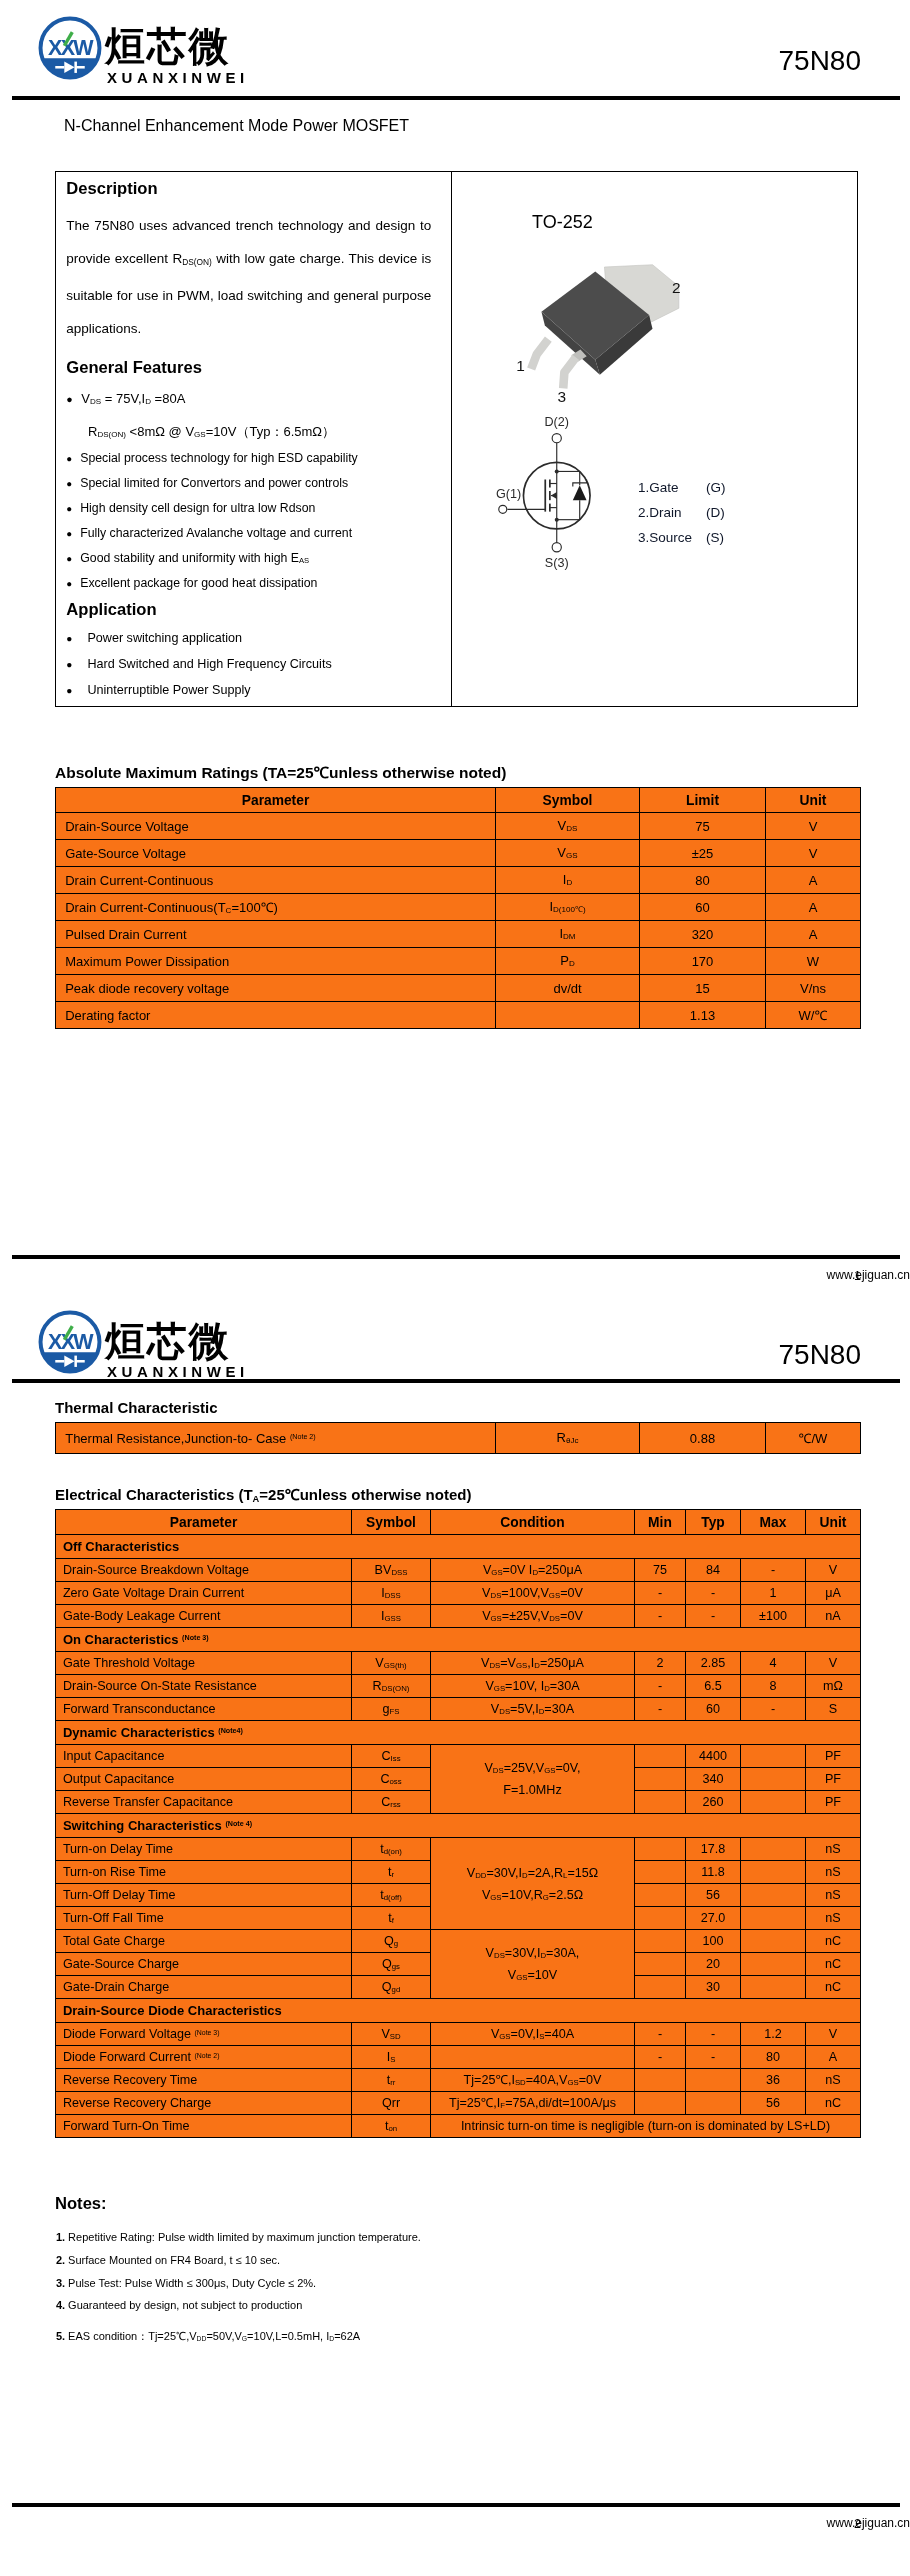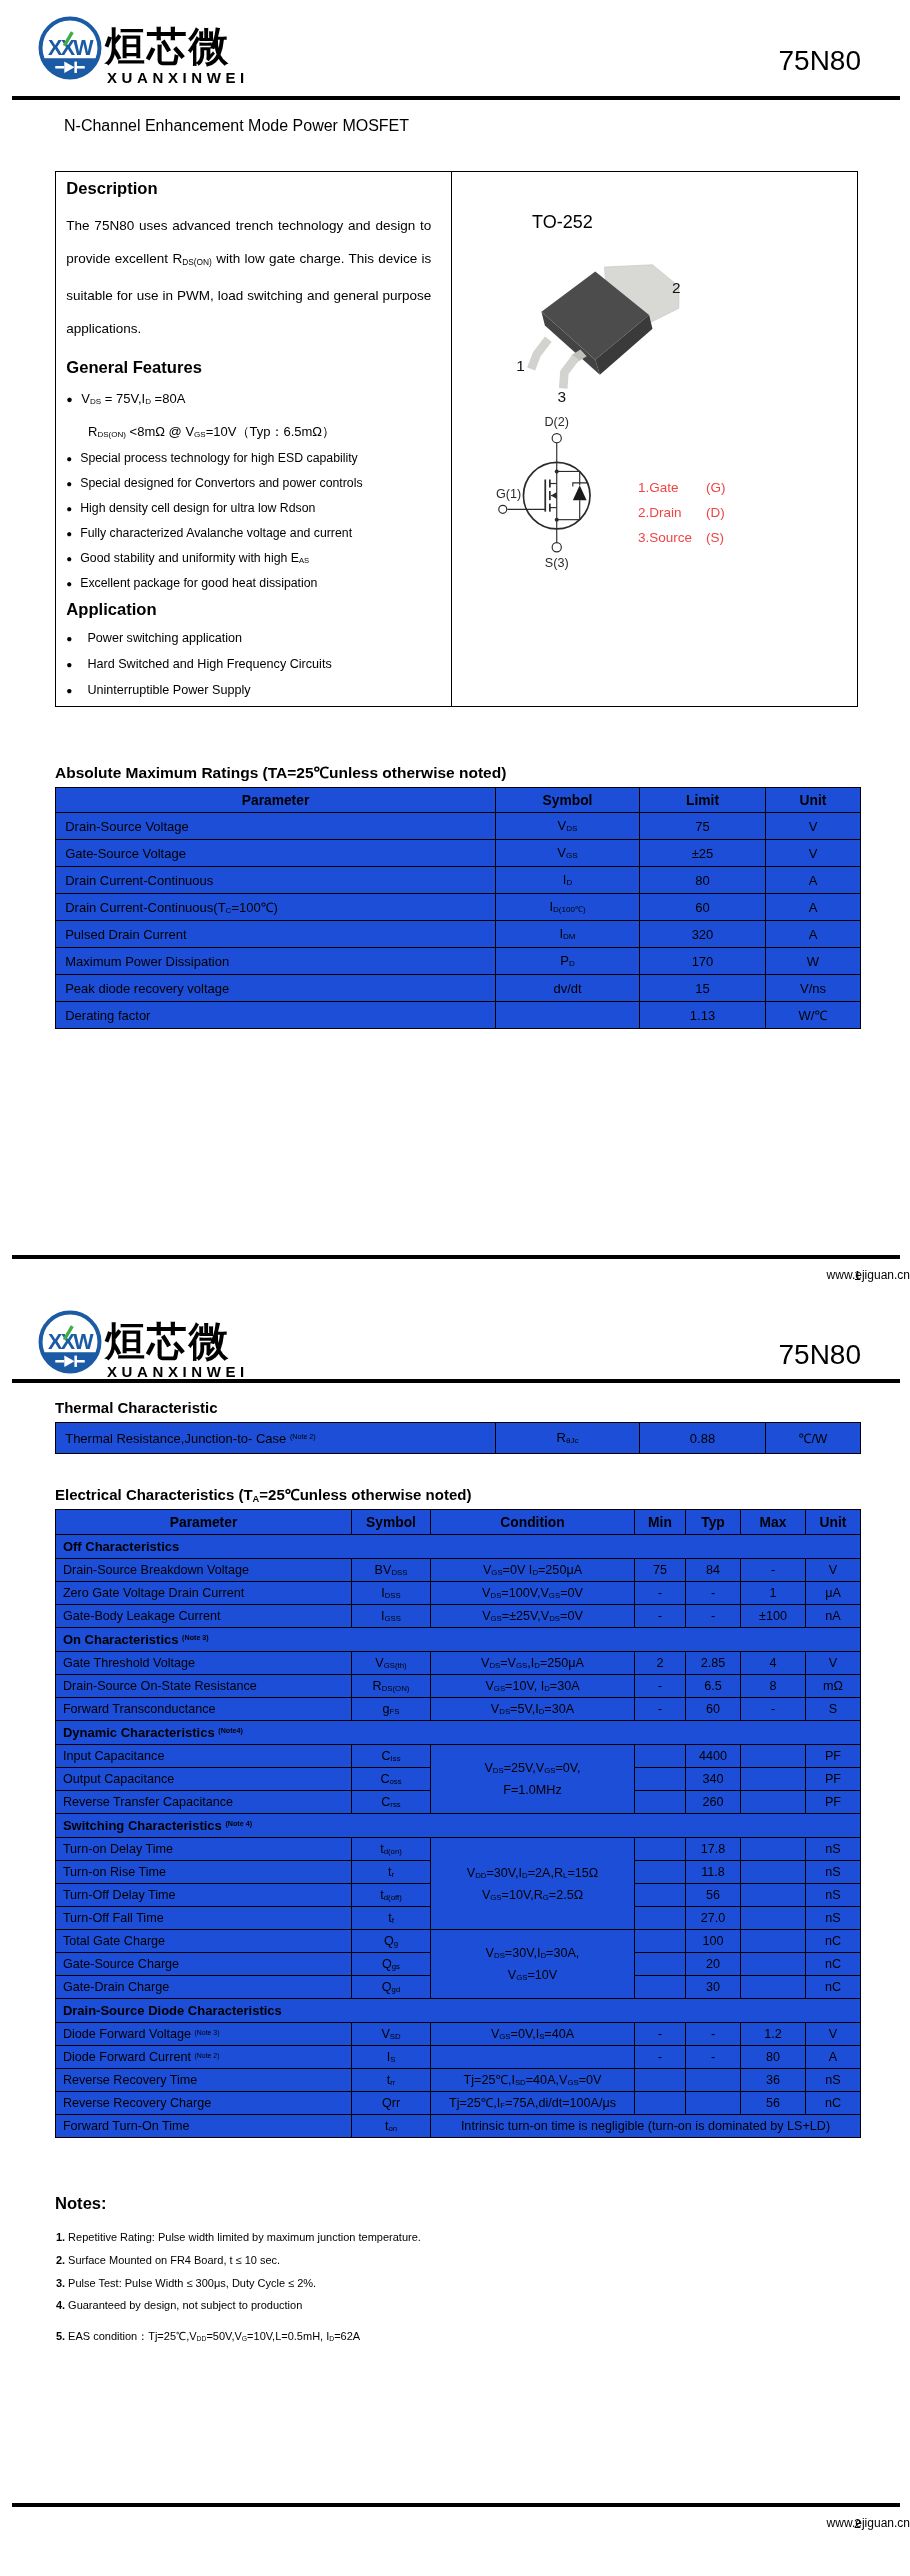--- a/index.html
+++ b/index.html
@@ -28,27 +28,27 @@
   .bullet::before{content:"●";font-size:0.82em;margin-right:8.6px;}
   ul.blist{position:absolute;left:10.3px;margin:0;padding:0;list-style:none;}
   ul.blist li{font-size:12.3px;margin:0 0 11px 0;}
   ul.blist li::before{content:"●";font-size:0.8em;margin-right:8px;}
   ul.applist li{font-size:12.6px;margin:0 0 12px 0;}
   ul.applist li::before{margin-right:15px;}
 
   .to252{position:absolute;left:532px;top:212px;font-size:18px;}
   .pkg-svg{position:absolute;left:508px;top:259px;width:178px;height:150px;}
   .mos-svg{position:absolute;left:489px;top:415px;width:155px;height:164px;}
-  .legend{position:absolute;left:638px;top:480px;font-size:13.5px;color:#ef4444;}
+  .legend{position:absolute;left:638px;top:480px;font-size:13.5px;color:#0f172a;}
   .pinrow{height:25px;}
   .pinname{display:inline-block;width:68px;}
 
   
   .sect-title{position:absolute;left:55px;font-weight:bold;}
-  table.tbl{position:absolute;left:55px;border-collapse:collapse;table-layout:fixed;width:804px;background:#1d4ed8;}
+  table.tbl{position:absolute;left:55px;border-collapse:collapse;table-layout:fixed;width:804px;background:#f97316;}
   table.tbl,table.tbl td,table.tbl th{border:1.1px solid #000;}
   table.tbl{border-width:1.7px;}
   table.tbl th{font-size:13.8px;font-weight:bold;height:24px;text-align:center;padding:0;}
   table.tbl td{padding:0;text-align:center;}
   .t1 td{height:26px;font-size:13px;}
   .t1 th{border-bottom-width:1.7px;}
   td.param{text-align:left !important;padding-left:9.2px !important;}
   .therm td{height:30px;font-size:13px;}
   .elec th{font-size:13px;height:23px;border-bottom-width:1.7px;}
   .elec td{height:22px;font-size:12.6px;}
@@ -93,21 +93,21 @@
 
   <div class="h2" style="left:10.3px;top:6.9px;">Description</div>
   <div class="desc-p">The    75N80 uses advanced trench technology and design to provide excellent R<sub>DS(ON)</sub> with low gate charge. This device is suitable for use in PWM, load switching and general purpose applications.</div>
 
   <div class="h2" style="left:10.3px;top:186px;">General Features</div>
   <div class="featline bullet" style="left:10.3px;top:219px;">V<sub>DS</sub> = 75V,I<sub>D</sub> =80A</div>
   <div class="featline" style="left:32px;top:251px;">R<sub>DS(ON)</sub> &lt;8mΩ @ V<sub>GS</sub>=10V（Typ：6.5mΩ）</div>
 
   <ul class="blist" style="top:279px;">
     <li>Special process technology for high ESD capability</li>
-    <li>Special designed for Convertors and power controls</li>
+    <li>Special limited for Convertors and power controls</li>
     <li>High density cell design for ultra low Rdson</li>
     <li>Fully characterized Avalanche voltage and current</li>
     <li>Good stability and uniformity with high E<sub>AS</sub></li>
     <li>Excellent package for good heat dissipation</li>
   </ul>
 
   <div class="h2" style="left:10.3px;top:428px;">Application</div>
   <ul class="blist applist" style="top:459px;">
     <li>Power switching application</li>
     <li>Hard Switched and High Frequency Circuits</li>

